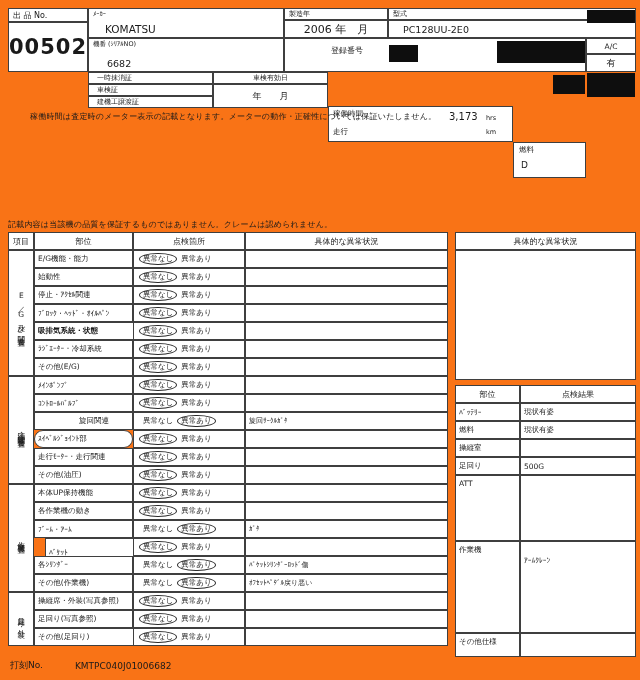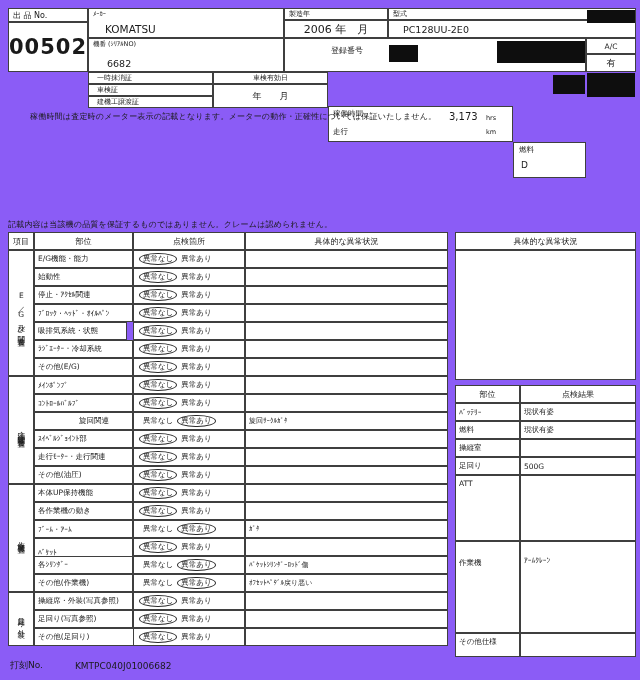--- a/index.html
+++ b/index.html
@@ -1,21 +1,21 @@
 <!DOCTYPE html>
 <html><head>
 <meta charset="utf-8">
 <style>
   html,body{margin:0;padding:0;}
   body{
     width:640px;height:680px;position:relative;overflow:hidden;
     background:#ffffff;color:#1a1a1a;
     font-family:"DejaVu Sans","Liberation Sans",sans-serif;
   }
-  .page{position:absolute;inset:0;background:#8b5cf6;}
+  .page{position:absolute;inset:0;background:#f97316;}
   .hcell,.tcell{
     position:absolute;border:1px solid #3f3f3f;background:#fff;
     display:flex;align-items:center;box-sizing:border-box;
     white-space:nowrap;overflow:hidden;
   }
   .hcell{font-size:8.5px;padding:0 4px;}
   .stack{flex-direction:column;align-items:flex-start;justify-content:space-between;padding:2px 4px;}
   .mini{font-size:6.5px;line-height:1;}
   .center{justify-content:center;padding:0;}
   .lotno{justify-content:center;font-size:21px;font-weight:600;letter-spacing:1px;padding:0;}
@@ -120,21 +120,21 @@
         <span class="opt circled">異常なし</span>
         <span class="opt">異常あり</span>
       </div>
       <div class="tcell detail-cell" style="left: 237px; top: 54px; width: 203px; height: 18px;"></div>
       <div class="tcell" style="left: 26px; top: 72px; width: 99px; height: 18px;">ﾌﾞﾛｯｸ・ﾍｯﾄﾞ・ｵｲﾙﾊﾟﾝ</div>
       <div class="tcell check-cell" style="left: 125px; top: 72px; width: 112px; height: 18px;">
         <span class="opt circled">異常なし</span>
         <span class="opt">異常あり</span>
       </div>
       <div class="tcell detail-cell" style="left: 237px; top: 72px; width: 203px; height: 18px;"></div>
-      <div class="tcell" style="left: 26px; top: 90px; width: 93px; height: 18px;">吸排気系統・状態</div>
+      <div class="tcell" style="left: 26px; top: 90px; width: 114px; height: 18px; font-weight: bold;">吸排気系統・状態</div>
       <div class="tcell check-cell" style="left: 125px; top: 90px; width: 112px; height: 18px;">
         <span class="opt circled">異常なし</span>
         <span class="opt">異常あり</span>
       </div>
       <div class="tcell detail-cell" style="left: 237px; top: 90px; width: 203px; height: 18px;"></div>
       <div class="tcell" style="left: 26px; top: 108px; width: 99px; height: 18px;">ﾗｼﾞｴｰﾀｰ・冷却系統</div>
       <div class="tcell check-cell" style="left: 125px; top: 108px; width: 112px; height: 18px;">
         <span class="opt circled">異常なし</span>
         <span class="opt">異常あり</span>
       </div>
@@ -156,21 +156,21 @@
         <span class="opt circled">異常なし</span>
         <span class="opt">異常あり</span>
       </div>
       <div class="tcell detail-cell" style="left: 237px; top: 162px; width: 203px; height: 18px;"></div>
       <div class="tcell" style="left: 26px; top: 180px; width: 99px; height: 18px; padding-left: 44px;">旋回関連</div>
       <div class="tcell check-cell" style="left: 125px; top: 180px; width: 112px; height: 18px;">
         <span class="opt">異常なし</span>
         <span class="opt circled">異常あり</span>
       </div>
       <div class="tcell detail-cell" style="left: 237px; top: 180px; width: 203px; height: 18px;">旋回ｻｰｸﾙｶﾞﾀ</div>
-      <div class="tcell" style="left: 26px; top: 198px; width: 99px; height: 18px;">ｽｲﾍﾞﾙｼﾞｮｲﾝﾄ部</div>
+      <div class="tcell" style="left: 26px; top: 198px; width: 99px; height: 18px; border-radius: 9px;">ｽｲﾍﾞﾙｼﾞｮｲﾝﾄ部</div>
       <div class="tcell check-cell" style="left: 125px; top: 198px; width: 112px; height: 18px;">
         <span class="opt circled">異常なし</span>
         <span class="opt">異常あり</span>
       </div>
       <div class="tcell detail-cell" style="left: 237px; top: 198px; width: 203px; height: 18px;"></div>
       <div class="tcell" style="left: 26px; top: 216px; width: 99px; height: 18px;">走行ﾓｰﾀｰ・走行関連</div>
       <div class="tcell check-cell" style="left: 125px; top: 216px; width: 112px; height: 18px;">
         <span class="opt circled">異常なし</span>
         <span class="opt">異常あり</span>
       </div>
@@ -192,21 +192,21 @@
         <span class="opt circled">異常なし</span>
         <span class="opt">異常あり</span>
       </div>
       <div class="tcell detail-cell" style="left: 237px; top: 270px; width: 203px; height: 18px;"></div>
       <div class="tcell" style="left: 26px; top: 288px; width: 99px; height: 18px;">ﾌﾞｰﾑ・ｱｰﾑ</div>
       <div class="tcell check-cell" style="left: 125px; top: 288px; width: 112px; height: 18px;">
         <span class="opt">異常なし</span>
         <span class="opt circled">異常あり</span>
       </div>
       <div class="tcell detail-cell" style="left: 237px; top: 288px; width: 203px; height: 18px;">ｶﾞﾀ</div>
-      <div class="tcell" style="left: 26px; top: 306px; width: 99px; height: 28px;">ﾊﾞｹｯﾄ</div>
+      <div class="tcell" style="left: 37px; top: 306px; width: 99px; height: 28px;">ﾊﾞｹｯﾄ</div>
       <div class="tcell check-cell" style="left: 125px; top: 306px; width: 112px; height: 18px;">
         <span class="opt circled">異常なし</span>
         <span class="opt">異常あり</span>
       </div>
       <div class="tcell detail-cell" style="left: 237px; top: 306px; width: 203px; height: 18px;"></div>
       <div class="tcell" style="left: 26px; top: 324px; width: 99px; height: 18px;">各ｼﾘﾝﾀﾞｰ</div>
       <div class="tcell check-cell" style="left: 125px; top: 324px; width: 112px; height: 18px;">
         <span class="opt">異常なし</span>
         <span class="opt circled">異常あり</span>
       </div>
@@ -253,21 +253,21 @@
   <div class="tcell" style="left: 0px; top: 18px; width: 65px; height: 18px;">ﾊﾞｯﾃﾘｰ</div>
       <div class="tcell" style="left: 65px; top: 18px; width: 116px; height: 18px;">現状有姿</div>
       <div class="tcell" style="left: 0px; top: 36px; width: 65px; height: 18px;">燃料</div>
       <div class="tcell" style="left: 65px; top: 36px; width: 116px; height: 18px;">現状有姿</div>
       <div class="tcell" style="left: 0px; top: 54px; width: 65px; height: 18px;">操縦室</div>
       <div class="tcell" style="left: 65px; top: 54px; width: 116px; height: 18px;"></div>
       <div class="tcell" style="left: 0px; top: 72px; width: 65px; height: 18px;">足回り</div>
       <div class="tcell" style="left: 65px; top: 72px; width: 116px; height: 18px;">500G</div>
       <div class="tcell" style="left: 0px; top: 90px; width: 65px; height: 66px; align-items: flex-start; padding-top: 3px;">ATT</div>
       <div class="tcell" style="left: 65px; top: 90px; width: 116px; height: 66px; align-items: flex-start; padding-top: 3px;"></div>
-      <div class="tcell" style="left: 0px; top: 156px; width: 65px; height: 92px; align-items: flex-start; padding-top: 16px;">作業機</div>
+      <div class="tcell" style="left: 0px; top: 156px; width: 65px; height: 92px; align-items: flex-start; padding-top: 3px;">作業機</div>
       <div class="tcell" style="left: 65px; top: 156px; width: 116px; height: 92px; align-items: flex-start; padding-top: 14px;">ｱｰﾑｸﾚｰﾝ</div>
       <div class="tcell" style="left: 0px; top: 248px; width: 65px; height: 24px; align-items: flex-start; padding-top: 3px;">その他仕様</div>
       <div class="tcell" style="left: 65px; top: 248px; width: 116px; height: 24px; align-items: flex-start; padding-top: 3px;"></div>
     </div>
 
   <div class="footer" style="left:10px;top:659px;">
     <span>打刻No.</span>
     <span style="margin-left:32px;">KMTPC040J01006682</span>
   </div>
 

